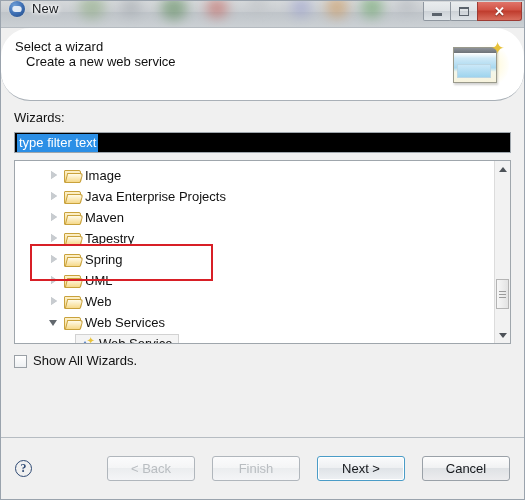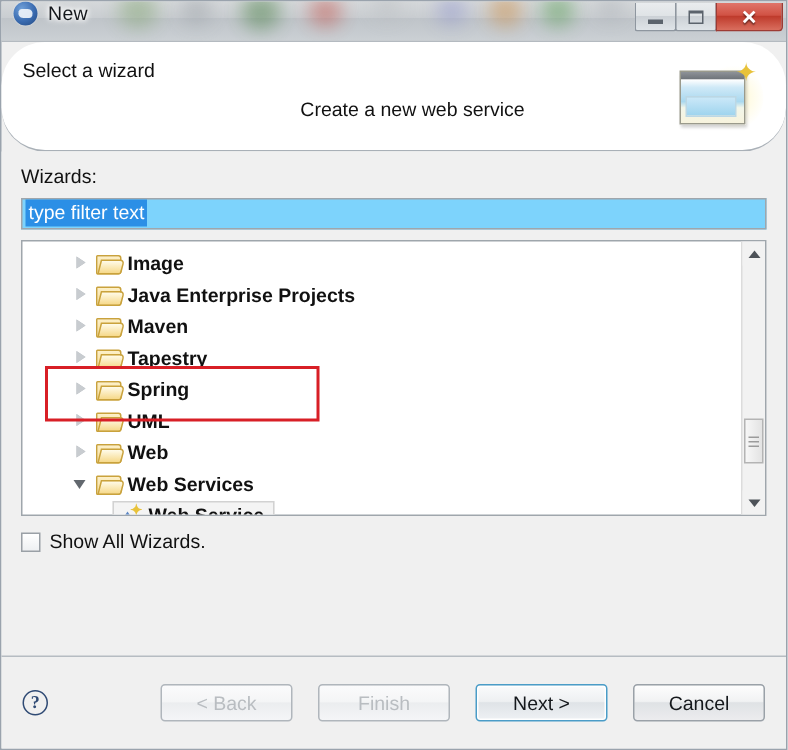--- a/index.html
+++ b/index.html
@@ -93,21 +93,21 @@
   
   .header {
     flex: 0 0 73px;
     background: #ffffff;
     border-bottom: 1px solid #a9b0b7;
     position: relative;
     padding: 11px 0 0 14px;
     border-radius: 29px;
   }
   .hdr-title { font-size: 13px; color: #111; }
-  .hdr-desc  { font-size: 13px; color: #111; margin-top: 11px; padding-left: 11px; text-align: center; }
+  .hdr-desc  { font-size: 13px; color: #111; padding-left: 11px; }
 
   .banner {
     position: absolute; right: 13px; top: 11px;
     width: 62px; height: 52px;
   }
   .banner-page {
     position: absolute; left: 4px; top: 8px;
     width: 44px; height: 36px;
     background: linear-gradient(to bottom,
         #8e9298 0%, #6f747a 14%, #ffffff 15%,
@@ -136,43 +136,42 @@
   .body {
     flex: 1 1 auto;
     background: #f0f0f0;
     padding: 9px 13px 0 13px;
     position: relative;
   }
   .wizards-label { font-size: 13px; color: #111; margin-bottom: 7px; }
 
   .filter-box {
     height: 21px;
-    background: #7dd3fc;
+    background: #000000;
     border: 1px solid #9fa6ac;
-    display: flex; align-items: flex-start;
+    display: flex; align-items: center;
     padding: 0 2px;
   }
   .filter-sel {
     background: #2b8fe6;
     color: #ffffff;
     font-size: 13px;
     padding: 1px 2px 2px 2px;
     line-height: 15px;
   }
 
   
   .tree-wrap {
     margin-top: 7px;
     height: 184px;
     background: #ffffff;
     border: 1px solid #9fa6ac;
     display: flex;
     position: relative;
     overflow: hidden;
-    font-weight: bold;
   }
   .tree {
     flex: 1 1 auto;
     padding-top: 4px;
     overflow: hidden;
     position: relative;
   }
   .trow {
     height: 21px;
     display: flex; align-items: center;

